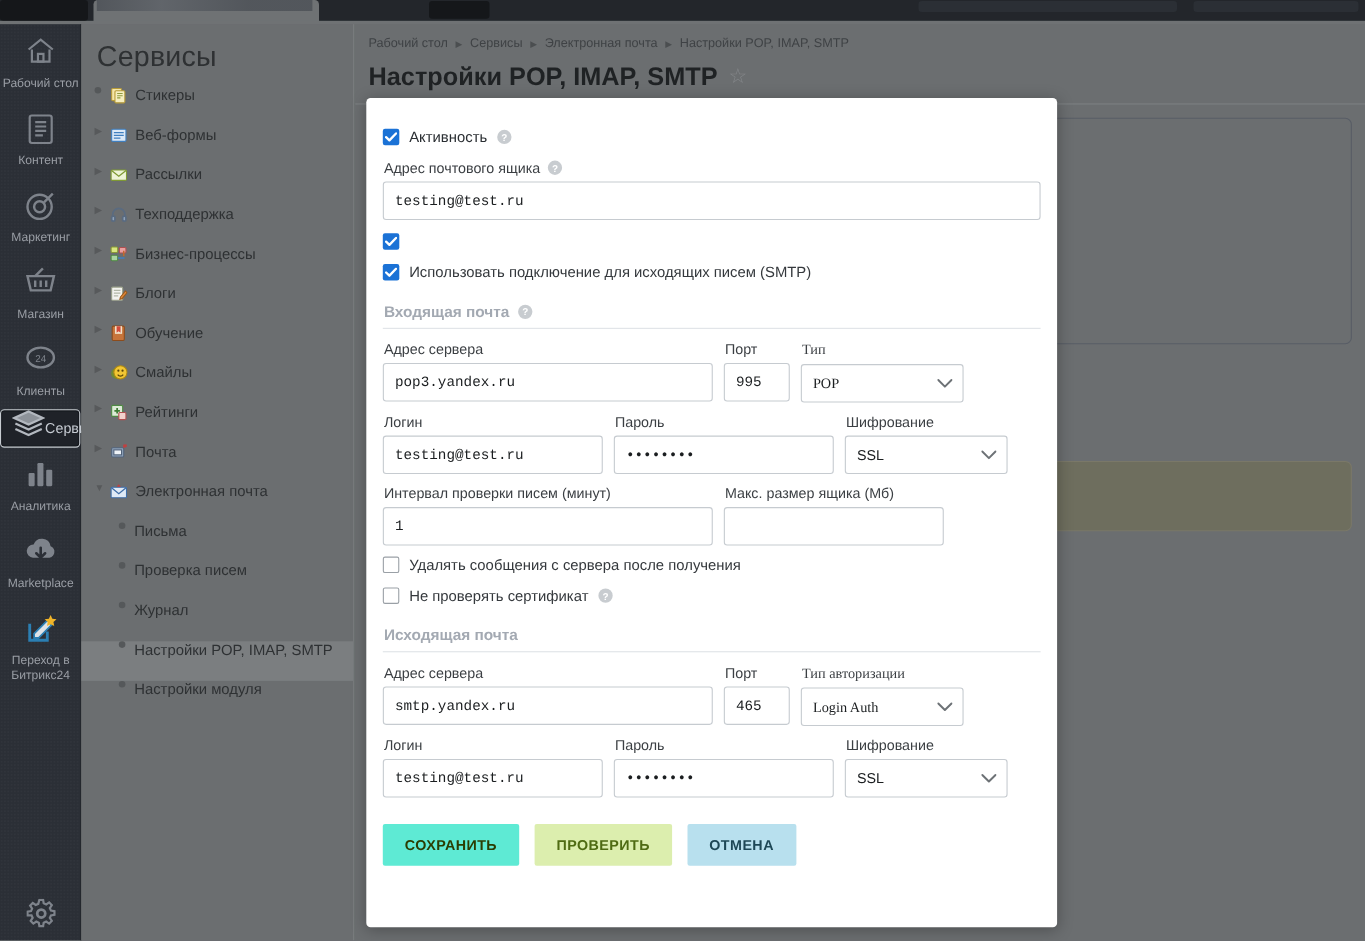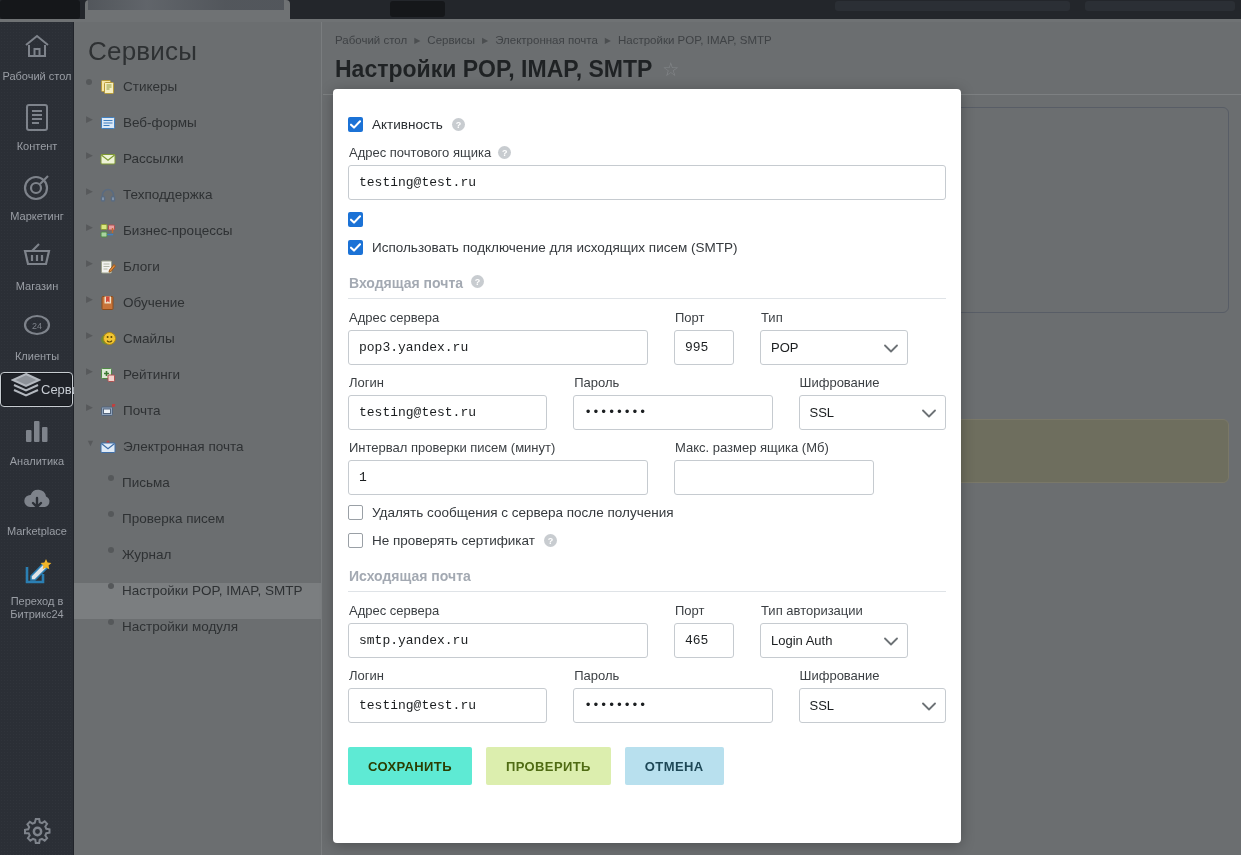--- a/index.html
+++ b/index.html
@@ -234,28 +234,28 @@
   }
   .chev {
     position: absolute; right: 10px; top: 50%;
     transform: translateY(-50%);
     pointer-events: none; color: #6d7276;
   }
 
   .sect-head {
     font-size: 14px; color: #a3a9b2; font-weight: bold;
     margin: 20px 0 7px 1px;
-    display: flex; align-items: flex-start; gap: 8px;
+    display: flex; align-items: center; gap: 8px;
   }
   .sect-rule { height: 1px; background: #dfe3e7; margin-bottom: 11px; }
 
-  .grid { display: flex; gap: 26px; margin-bottom: 10px; }
+  .grid { display: flex; gap: 10px; margin-bottom: 10px; }
   .g-srv  { width: 300px; }
   .g-port { width: 60px; }
-  .g-type { width: 148px; }
+  .g-type { width: 148px; font-family: Liberation Serif, serif; }
   .g-login{ width: 200px; }
   .g-pass { width: 200px; }
   .g-enc  { width: 148px; }
   .g-int  { width: 300px; }
   .g-max  { width: 200px; }
 
   .footer {
     display: flex; gap: 14px;
     padding: 14px 15px 0 15px;
   }

